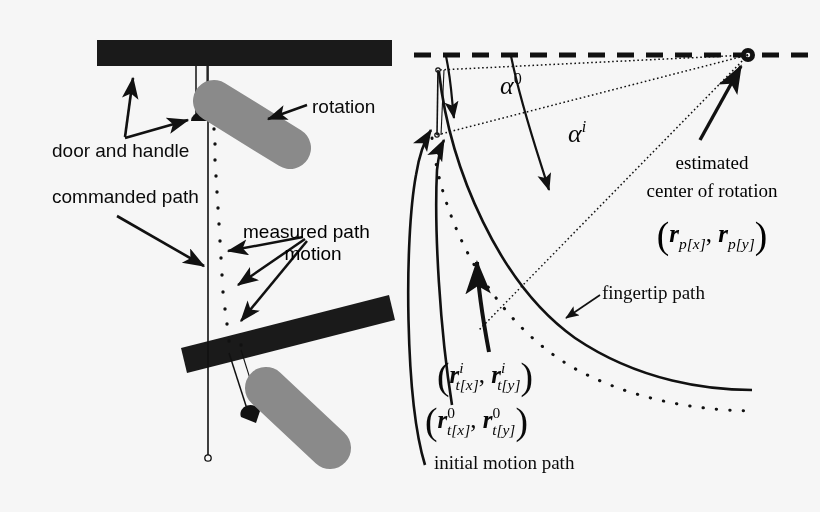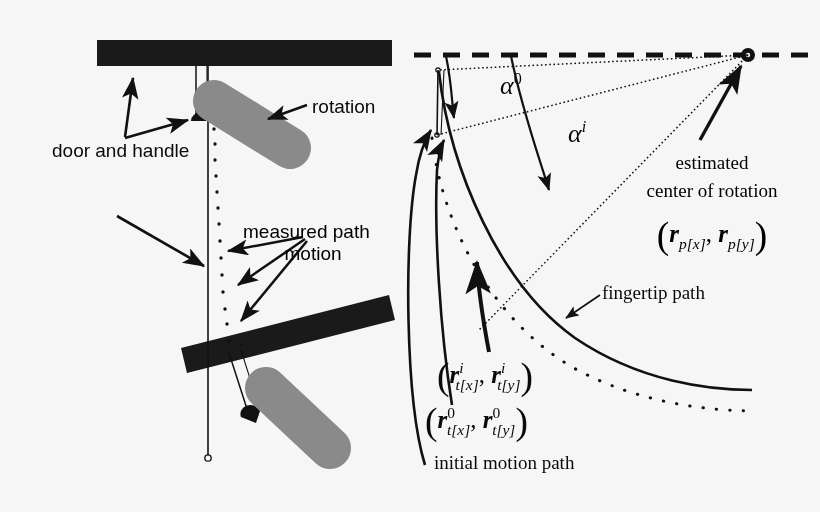--- a/index.html
+++ b/index.html
@@ -118,20 +118,21 @@
 
     <path d="M700,140 L741,66" stroke="#111" stroke-width="3.4" fill="none" marker-end="url(#ahs)"></path>
 
     <path d="M600,295 L566,318" stroke="#111" stroke-width="1.7" fill="none" marker-end="url(#ah)"></path>
   </svg>
 
   <div class="lbl sans" style="left:312px;top:96px;">rotation</div>
 
   <div class="lbl sans" style="left:52px;top:140px;">door and handle</div>
 
+  <div class="lbl sans" style="left:52px;top:186px;">commanded path</div>
 
   <div style="position:absolute;left:243px;top:185px;width:140px;">
     <div class="sans" style="text-align:left;margin-top:36px;">measured path</div>
     <div class="sans" style="text-align:center;">motion</div>
   </div>
 
   <div class="lbl mathserif" style="left:452px;top:70px;font-size:26px;margin-left:48px;">
     <span class="mi">α</span><sup class="sp" style="font-style:normal;">0</sup>
   </div>
 

